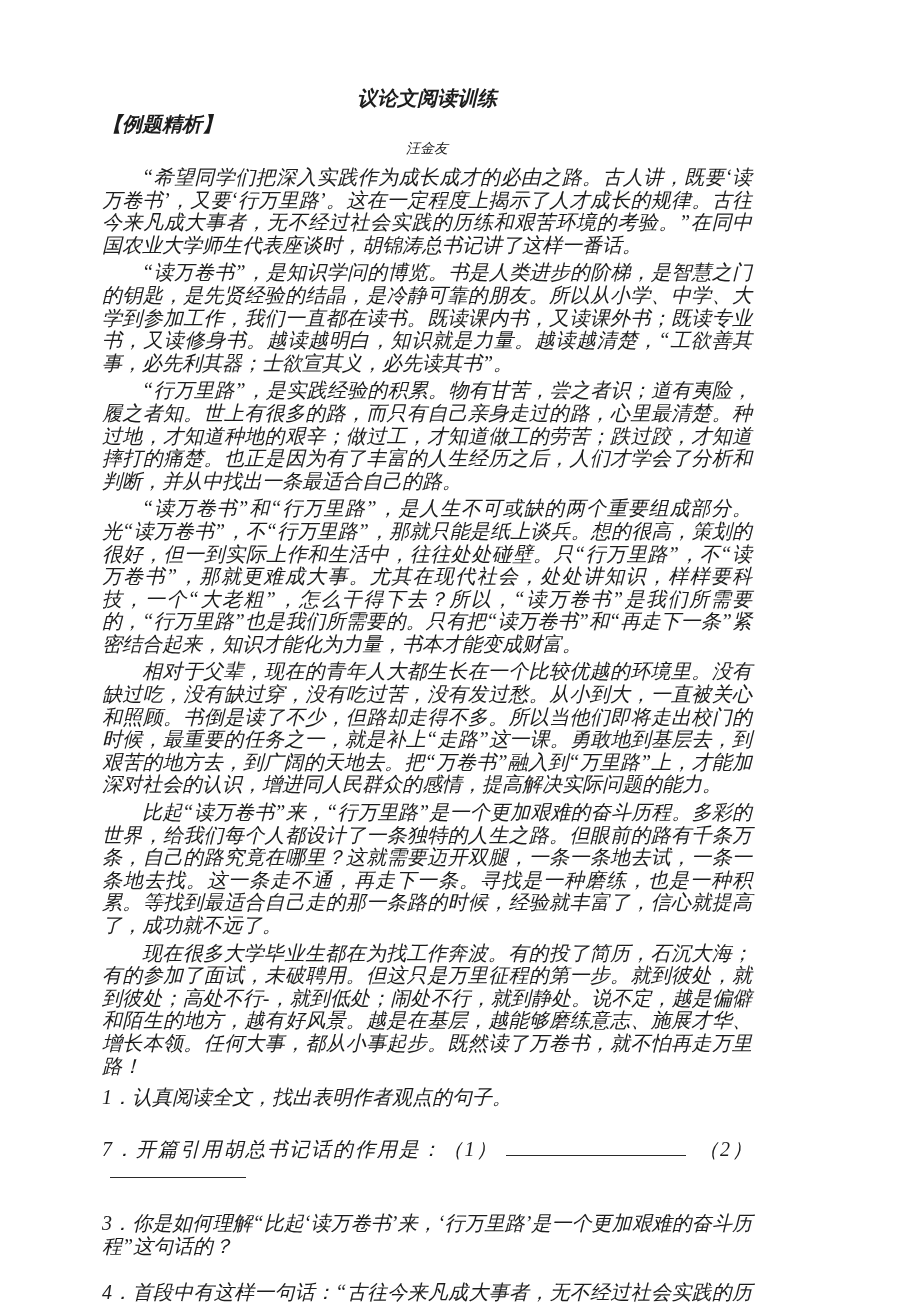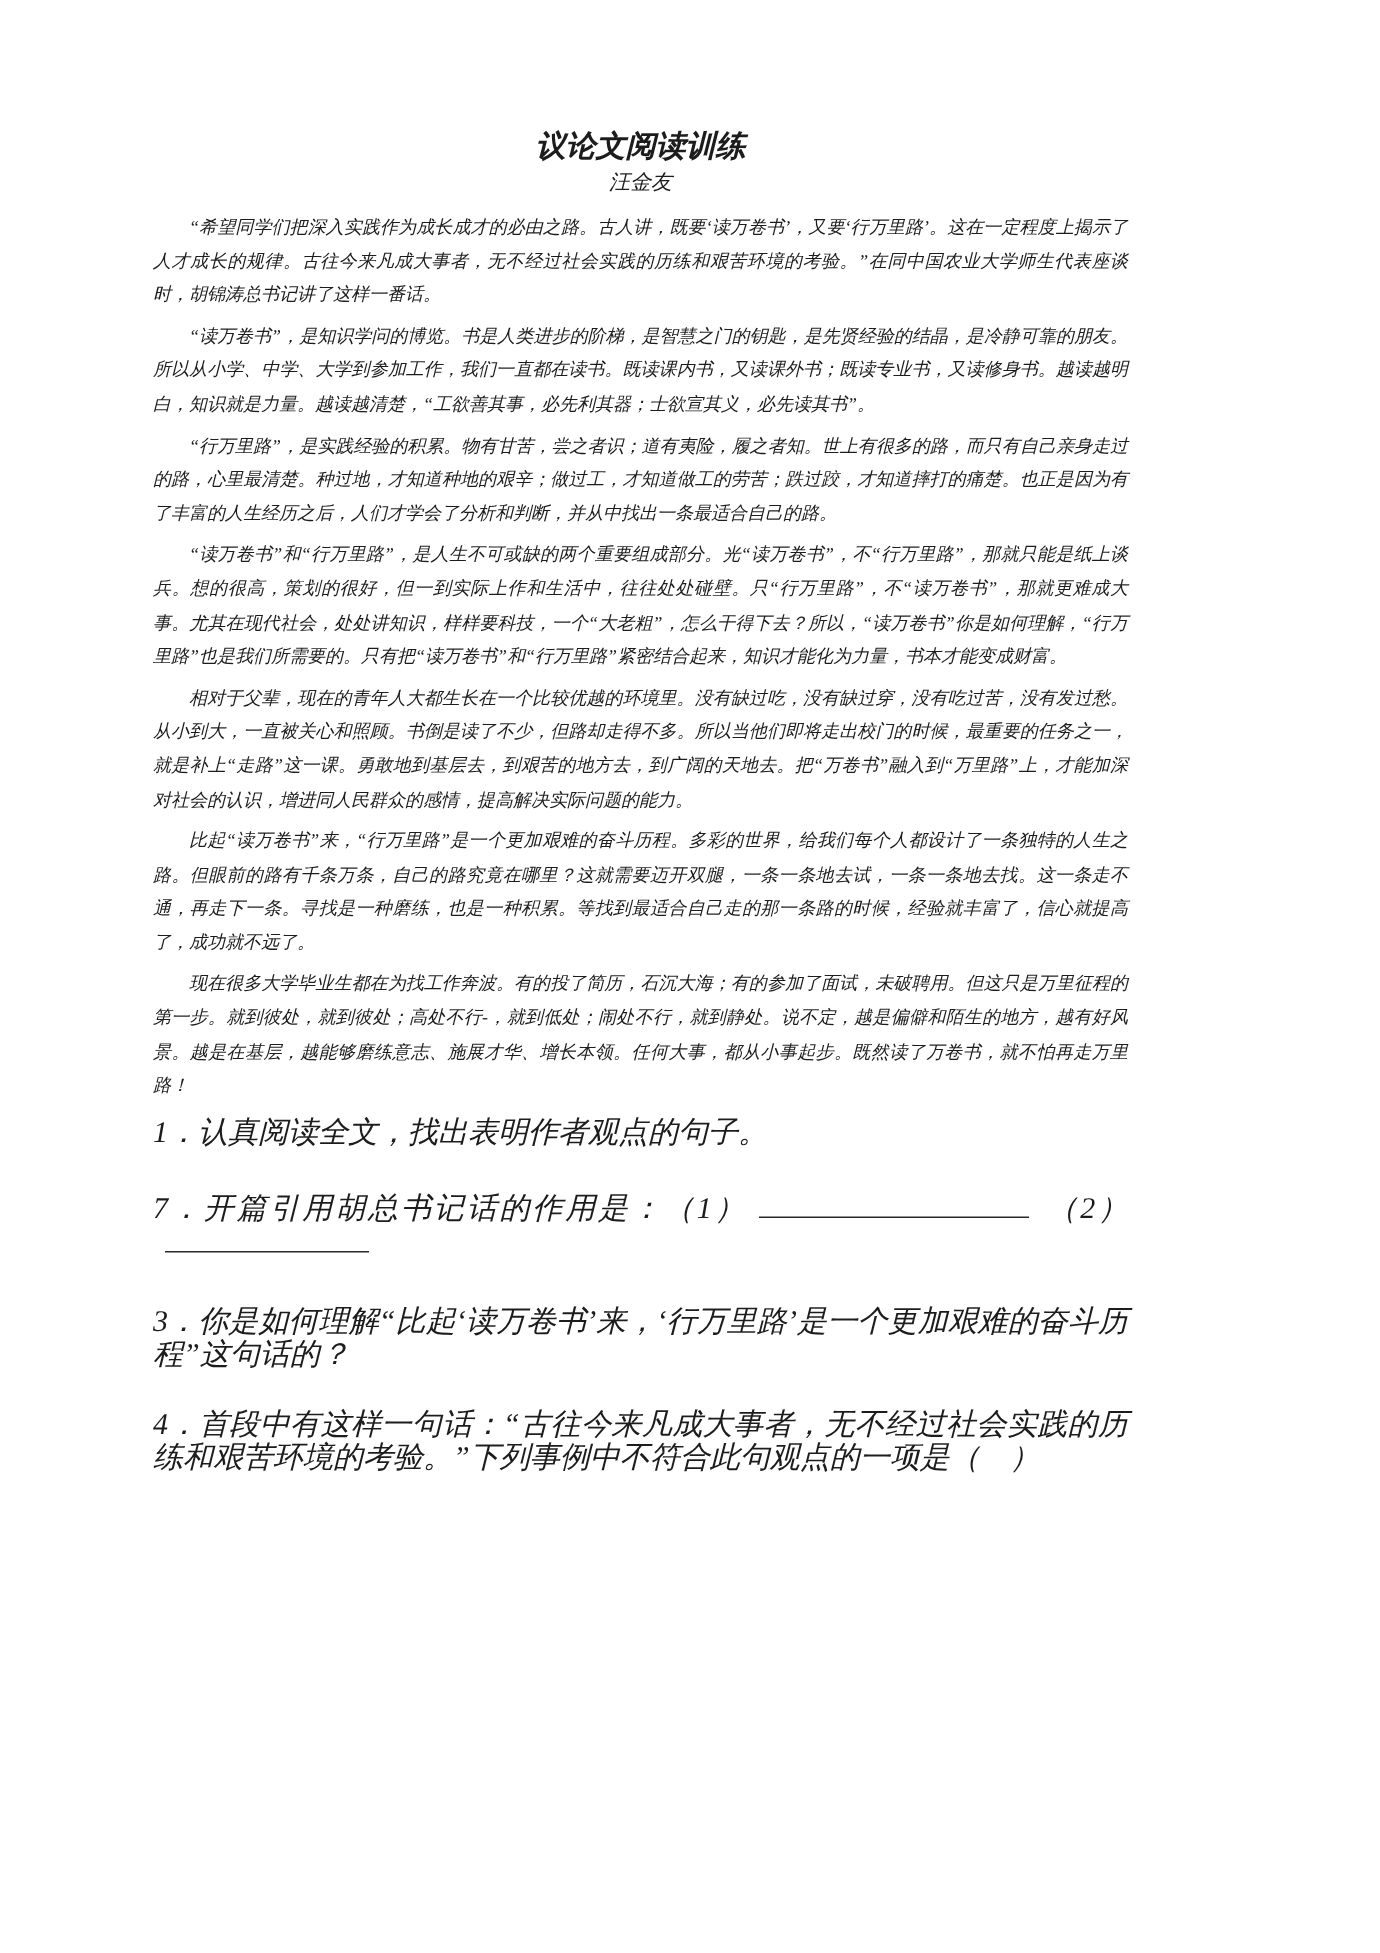--- a/index.html
+++ b/index.html
@@ -43,21 +43,21 @@
     line-height: 26px;
   }
   .author {
     font-size: 14px;
     font-weight: normal;
     text-align: center;
     line-height: 24px;
     margin: 0 0 5px 0;
   }
   .para {
-    font-size: 12px;
+    font-size: 20px;
     line-height: 22.6px;
     text-align: justify;
     text-indent: 2em;
     margin: 0 0 5px 0;
   }
   .question {
     font-size: 20px;
     line-height: 22.6px;
     text-align: justify;
     margin: 0;
@@ -75,28 +75,29 @@
   .blank1 { width: 180px; margin: 0 10px 0 8px; }
   .blank2 { width: 136px; margin-left: 8px; }
 </style>
 </head>
 <body>
 
 <div class="page">
 
   <h1 class="doc-title">议论文阅读训练</h1>
 
+  <div class="section-label">【例题精析】</div>
 
 
   <div class="author">汪金友</div>
 
   <p class="para">“希望同学们把深入实践作为成长成才的必由之路。古人讲，既要‘读万卷书’，又要‘行万里路’。这在一定程度上揭示了人才成长的规律。古往今来凡成大事者，无不经过社会实践的历练和艰苦环境的考验。”在同中国农业大学师生代表座谈时，胡锦涛总书记讲了这样一番话。</p>
   <p class="para">“读万卷书”，是知识学问的博览。书是人类进步的阶梯，是智慧之门的钥匙，是先贤经验的结晶，是冷静可靠的朋友。所以从小学、中学、大学到参加工作，我们一直都在读书。既读课内书，又读课外书；既读专业书，又读修身书。越读越明白，知识就是力量。越读越清楚，“工欲善其事，必先利其器；士欲宣其义，必先读其书”。</p>
   <p class="para">“行万里路”，是实践经验的积累。物有甘苦，尝之者识；道有夷险，履之者知。世上有很多的路，而只有自己亲身走过的路，心里最清楚。种过地，才知道种地的艰辛；做过工，才知道做工的劳苦；跌过跤，才知道摔打的痛楚。也正是因为有了丰富的人生经历之后，人们才学会了分析和判断，并从中找出一条最适合自己的路。</p>
-  <p class="para">“读万卷书”和“行万里路”，是人生不可或缺的两个重要组成部分。光“读万卷书”，不“行万里路”，那就只能是纸上谈兵。想的很高，策划的很好，但一到实际上作和生活中，往往处处碰壁。只“行万里路”，不“读万卷书”，那就更难成大事。尤其在现代社会，处处讲知识，样样要科技，一个“大老粗”，怎么干得下去？所以，“读万卷书”你是如何理解，“行万里路”也是我们所需要的。只有把“读万卷书”和“行万里路”紧密结合起来，知识才能化为力量，书本才能变成财富。</p>
+  <p class="para">“读万卷书”和“行万里路”，是人生不可或缺的两个重要组成部分。光“读万卷书”，不“行万里路”，那就只能是纸上谈兵。想的很高，策划的很好，但一到实际上作和生活中，往往处处碰壁。只“行万里路”，不“读万卷书”，那就更难成大事。尤其在现代社会，处处讲知识，样样要科技，一个“大老粗”，怎么干得下去？所以，“读万卷书”是我们所需要的，“行万里路”也是我们所需要的。只有把“读万卷书”和“再走下一条”紧密结合起来，知识才能化为力量，书本才能变成财富。</p>
   <p class="para">相对于父辈，现在的青年人大都生长在一个比较优越的环境里。没有缺过吃，没有缺过穿，没有吃过苦，没有发过愁。从小到大，一直被关心和照顾。书倒是读了不少，但路却走得不多。所以当他们即将走出校门的时候，最重要的任务之一，就是补上“走路”这一课。勇敢地到基层去，到艰苦的地方去，到广阔的天地去。把“万卷书”融入到“万里路”上，才能加深对社会的认识，增进同人民群众的感情，提高解决实际问题的能力。</p>
   <p class="para">比起“读万卷书”来，“行万里路”是一个更加艰难的奋斗历程。多彩的世界，给我们每个人都设计了一条独特的人生之路。但眼前的路有千条万条，自己的路究竟在哪里？这就需要迈开双腿，一条一条地去试，一条一条地去找。这一条走不通，再走下一条。寻找是一种磨练，也是一种积累。等找到最适合自己走的那一条路的时候，经验就丰富了，信心就提高了，成功就不远了。</p>
   <p class="para">现在很多大学毕业生都在为找工作奔波。有的投了简历，石沉大海；有的参加了面试，未破聘用。但这只是万里征程的第一步。就到彼处，就到彼处；高处不行-，就到低处；闹处不行，就到静处。说不定，越是偏僻和陌生的地方，越有好风景。越是在基层，越能够磨练意志、施展才华、增长本领。任何大事，都从小事起步。既然读了万卷书，就不怕再走万里路！</p>
 
   <p class="question q1">1．认真阅读全文，找出表明作者观点的句子。</p>
 
   <p class="question q2">
     <span>7．开篇引用胡总书记话的作用是：（1）</span><span class="blank blank1"></span><span>（2）</span><span class="blank blank2"></span>
   </p>
 

